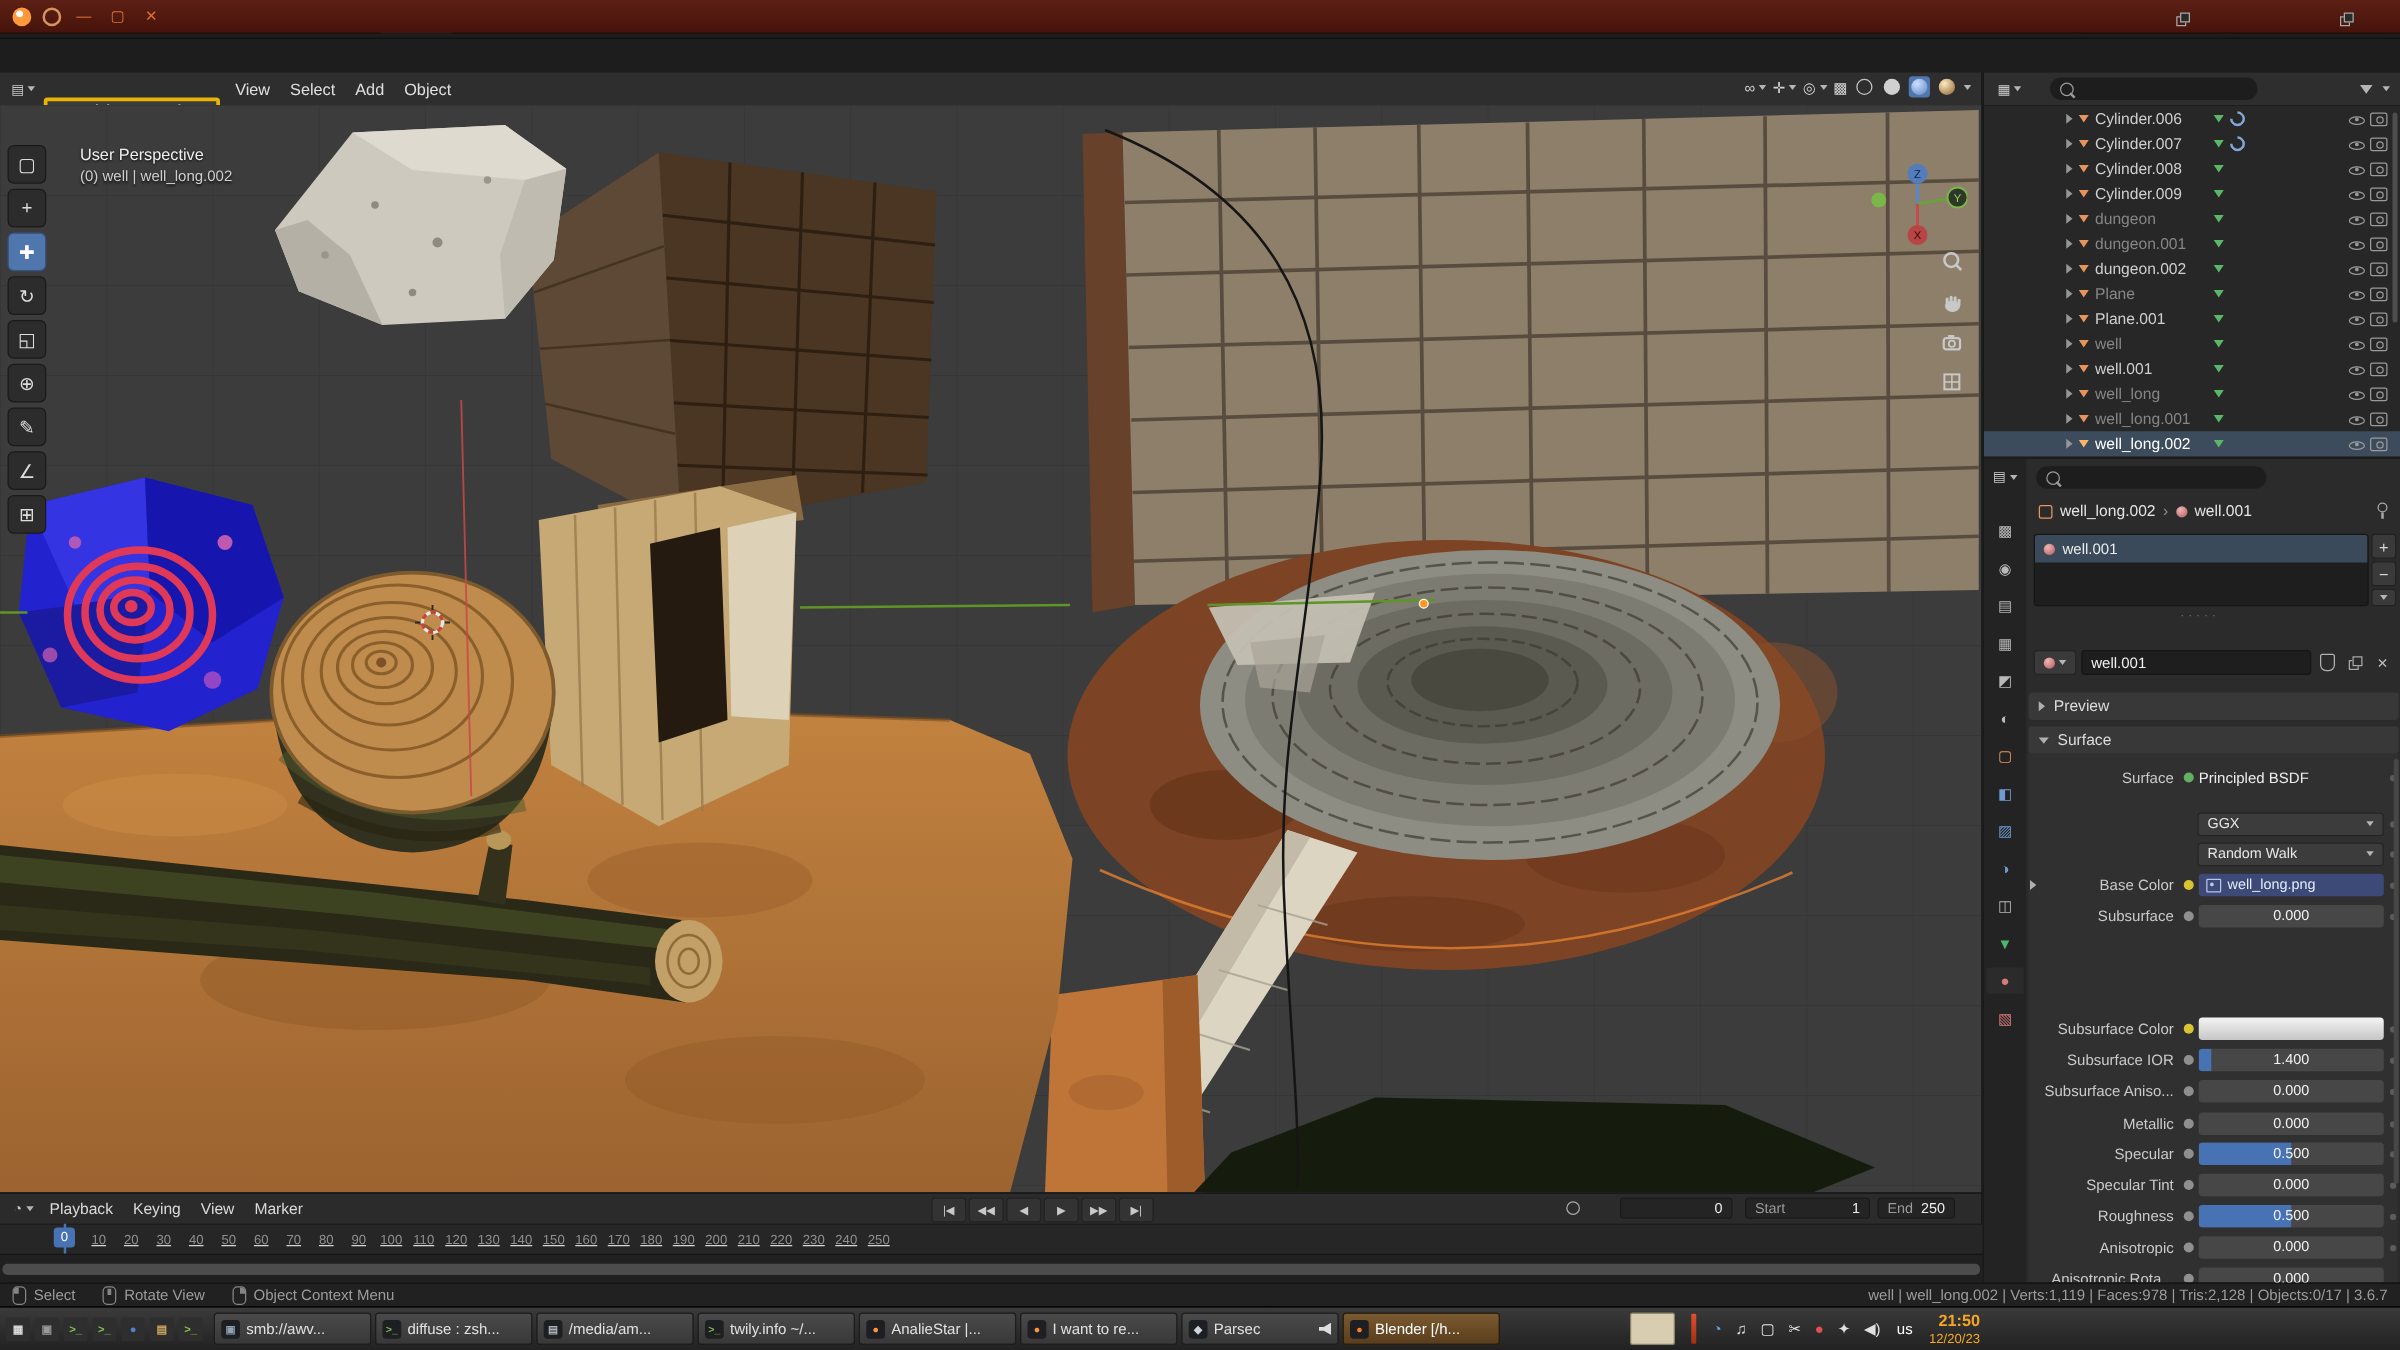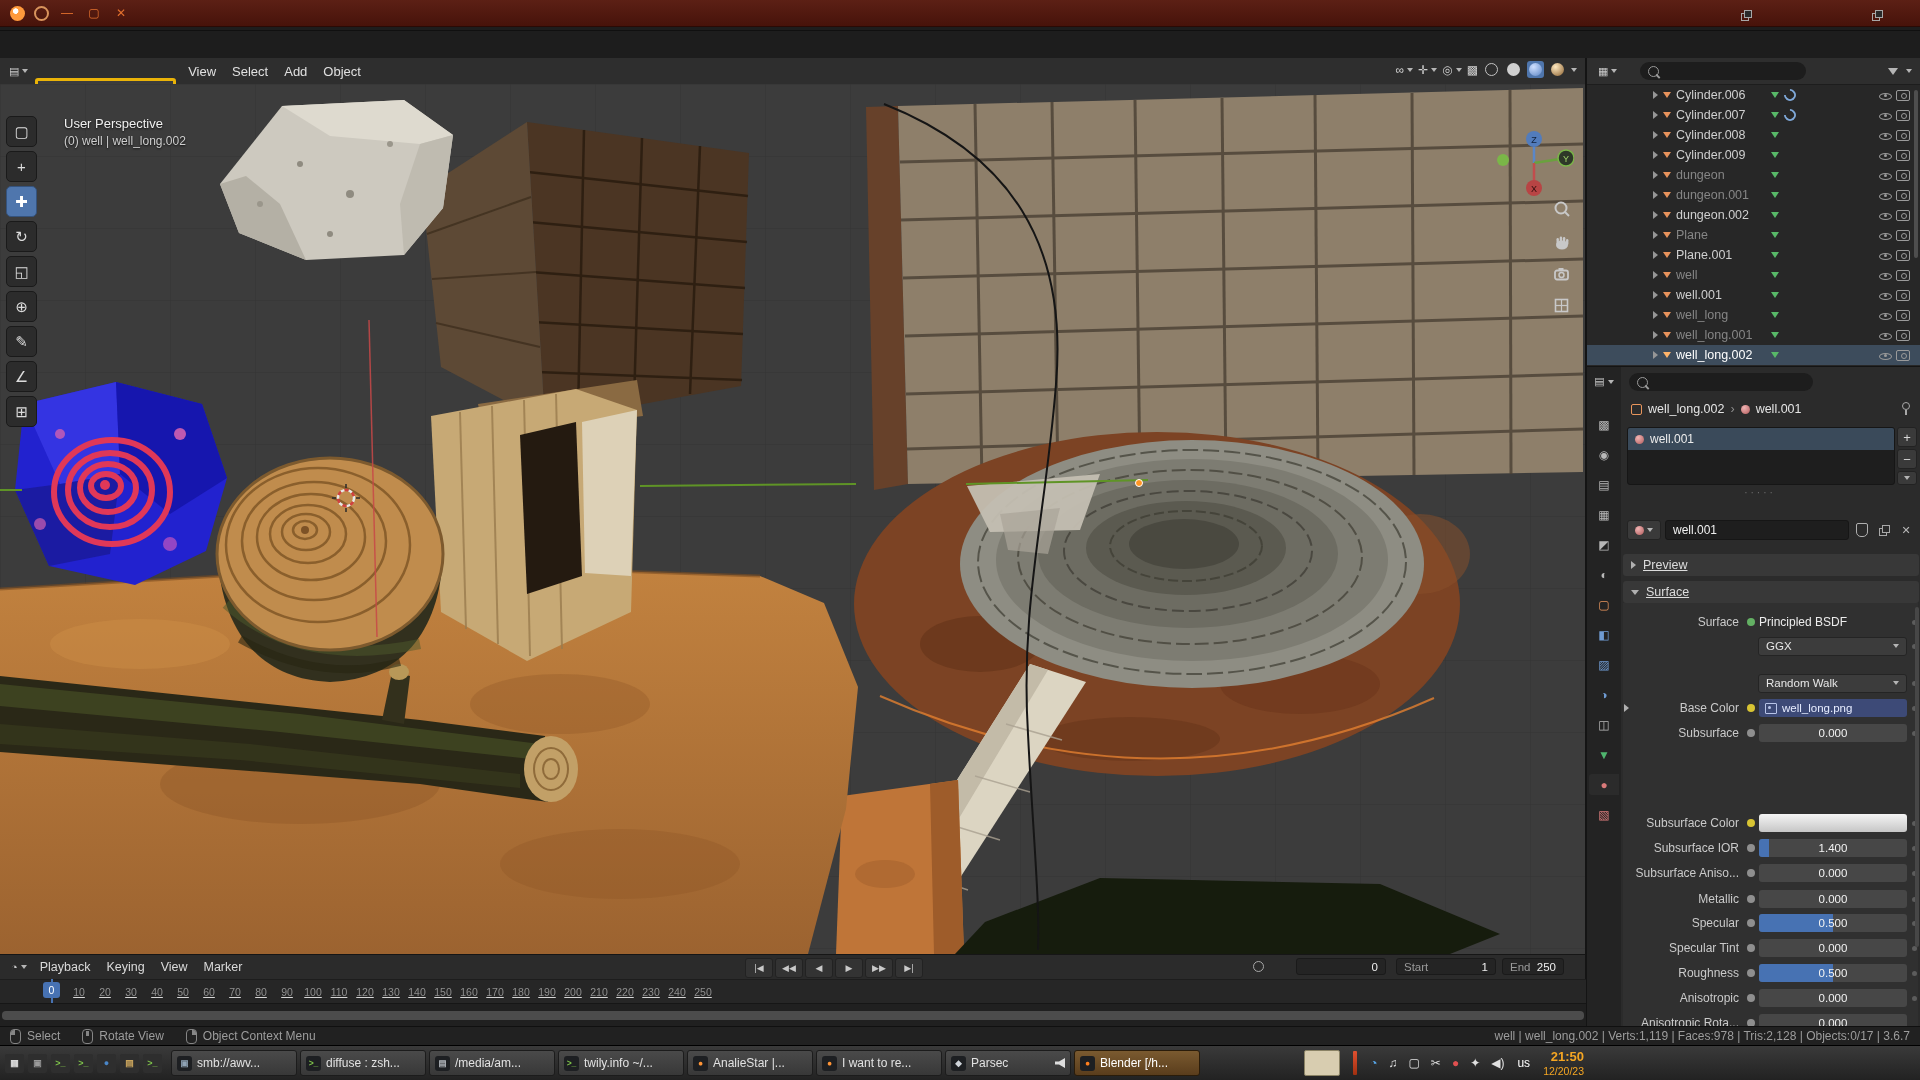--- a/index.html
+++ b/index.html
@@ -89,21 +89,21 @@
   .pin::after{content:"";position:absolute;top:8px;left:5px;width:1.5px;height:5px;background:#a8a8a8;}
   .slot-box{position:absolute;left:6px;top:60px;width:266px;height:56px;background:#1e1e1e;border:1px solid #161616;border-radius:3px;overflow:hidden;}
   .slot-row{height:22px;background:#3a4a5a;display:flex;align-items:center;gap:6px;padding:0 7px;color:#ececec;font-size:12px;}
   .slot-btn{position:absolute;width:20px;height:20px;background:#3a3a3a;border:1px solid #222;border-radius:3px;display:flex;align-items:center;justify-content:center;color:#d8d8d8;font-size:13px;box-sizing:border-box;}
   .grip-row{position:absolute;left:6px;top:120px;width:266px;text-align:center;color:#6e6e6e;letter-spacing:3px;font-size:10px;}
   .mat-row{position:absolute;left:6px;top:152px;width:288px;height:22px;display:flex;align-items:center;gap:4px;}
   .mat-dd{width:34px;height:20px;background:#3a3a3a;border:1px solid #232323;border-radius:3px;display:flex;align-items:center;justify-content:center;gap:3px;box-sizing:border-box;}
   .mat-field{flex:1;height:20px;background:#1e1e1e;border:1px solid #161616;border-radius:3px;display:flex;align-items:center;padding:0 7px;color:#f0f0f0;box-sizing:border-box;}
   .shield{width:10px;height:12px;border:1.5px solid #b0b0b0;border-radius:2px 2px 5px 5px;flex:none;}
   .icon-btn{width:18px;height:20px;display:flex;align-items:center;justify-content:center;}
-  .phead{position:absolute;left:2px;width:296px;height:22px;background:#383838;border-radius:3px;display:flex;align-items:center;gap:7px;padding:0 8px;color:#dcdcdc;font-size:12.5px;box-sizing:border-box;text-decoration:underline;}
+  .phead{position:absolute;left:2px;width:296px;height:22px;background:#383838;border-radius:3px;display:flex;align-items:center;gap:7px;padding:0 8px;color:#dcdcdc;font-size:12.5px;box-sizing:border-box;}
   .tri-right{width:0;height:0;border-top:4px solid transparent;border-bottom:4px solid transparent;border-left:5px solid #b0b0b0;}
   .tri-down{width:0;height:0;border-left:4px solid transparent;border-right:4px solid transparent;border-top:5px solid #b0b0b0;}
   .panel-body{position:absolute;left:2px;right:2px;top:236px;bottom:0;background:#303030;}
   .prow{position:absolute;left:0;width:300px;height:20px;display:flex;align-items:center;}
   .plabel{width:118px;text-align:right;color:#cacaca;padding-right:4px;font-size:12px;flex:none;white-space:nowrap;overflow:hidden;}
   .socket{width:8px;height:8px;border-radius:50%;background:#8f8f8f;flex:none;margin:0 4px;}
   .socket.yellow{background:#d8c433;}
   .socket.purple{background:#7b6fd8;}
   .pfield{flex:1;height:18px;background:#474747;border-radius:3px;position:relative;overflow:hidden;margin-right:14px;display:flex;align-items:center;justify-content:center;color:#f2f2f2;font-size:11.5px;}
   .pfield span{position:relative;z-index:1;}
@@ -817,21 +817,21 @@
         <span>Surface</span>
       </div>
       <div class="panel-body"></div>
 
       <div class="prow" style="top:245px;">
         <span class="plabel">Surface</span>
         <span class="dot-green" style="margin:0 4px;"></span>
         <span style="color:#ececec;">Principled BSDF</span>
         <span class="decor"></span>
       </div>
-      <div class="prow" style="top:269px;text-align:right;">
+      <div class="prow" style="top:282px;text-align:right;">
         <span class="plabel"></span>
           <span style="width:15px;"></span>
         <span class="pdd">
             <span>GGX</span>
             <span class="chev" style="margin-left:auto;"></span>
           </span>
         <span class="decor"></span>
       </div>
       <div class="prow" style="top:306px;">
         <span class="plabel"></span>

